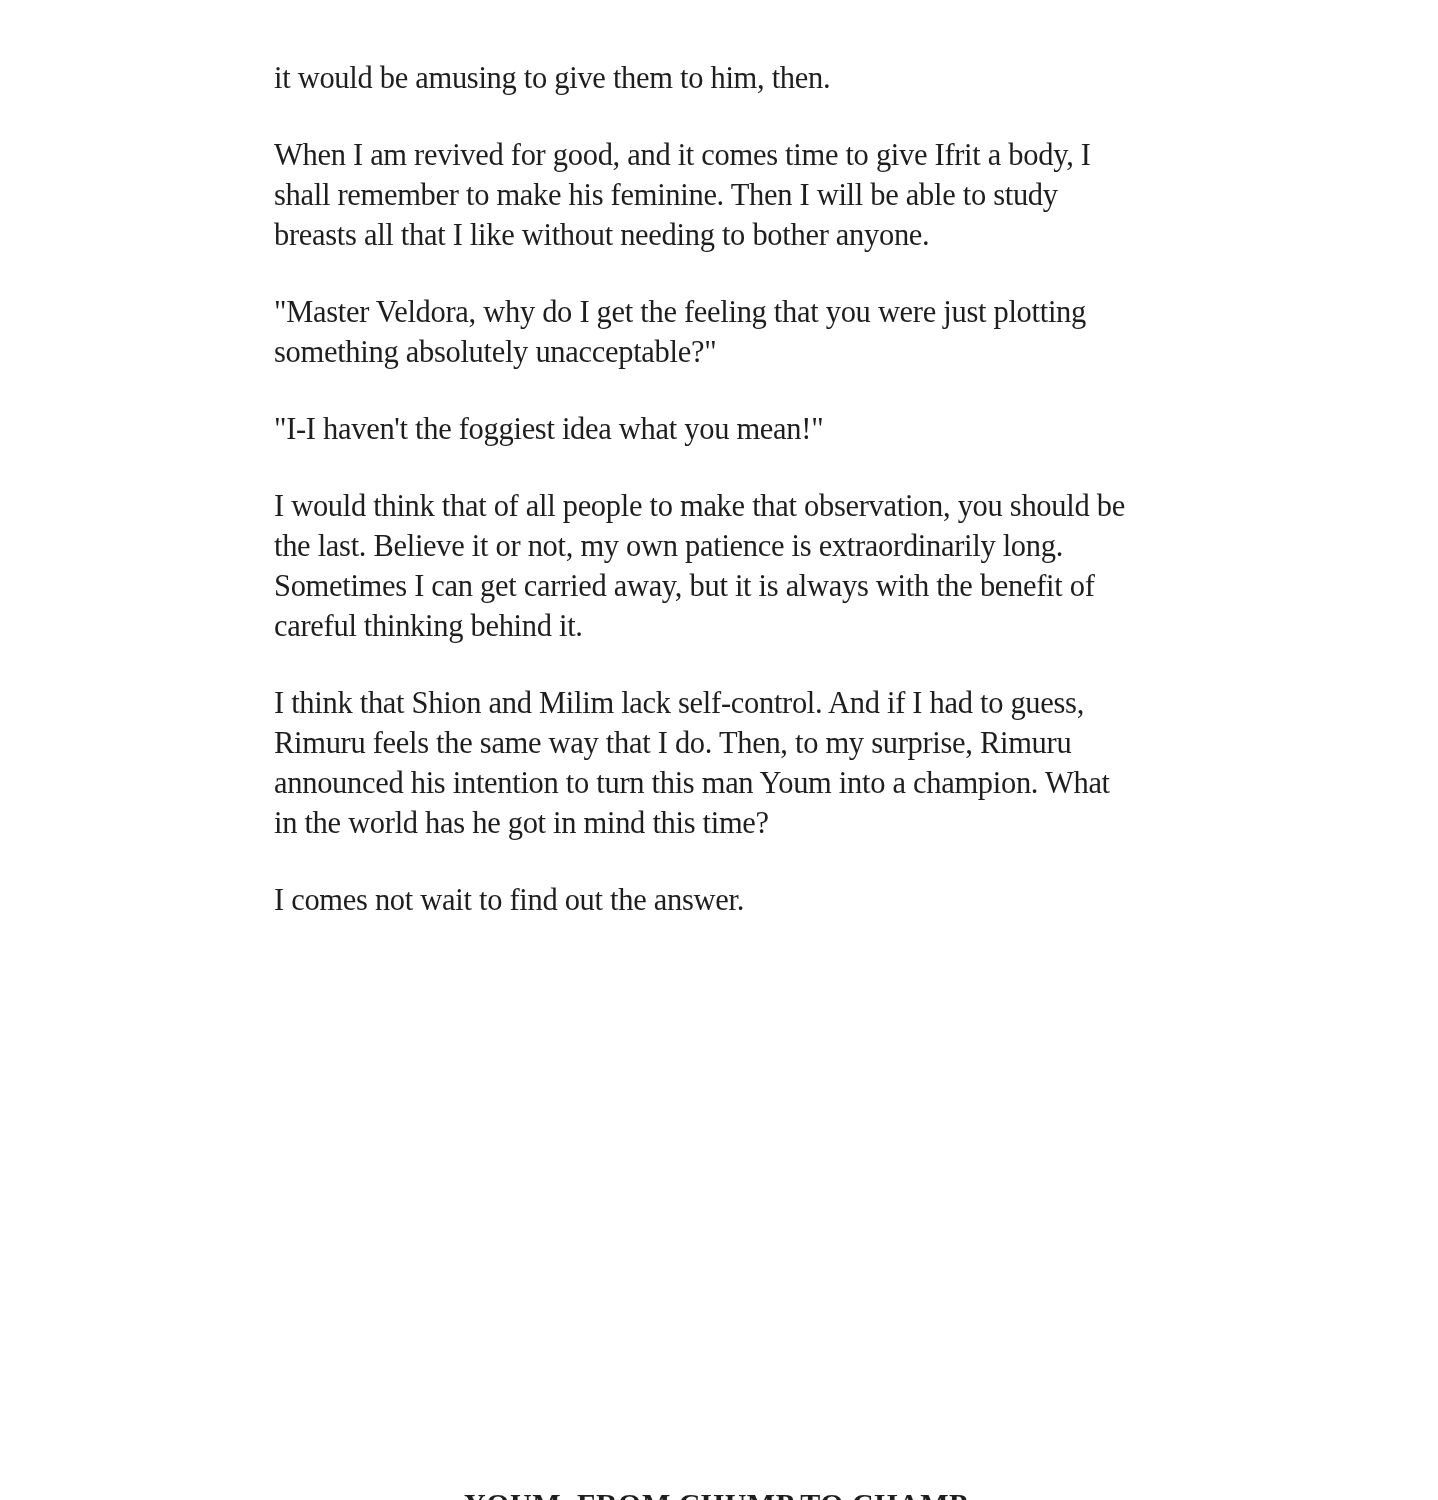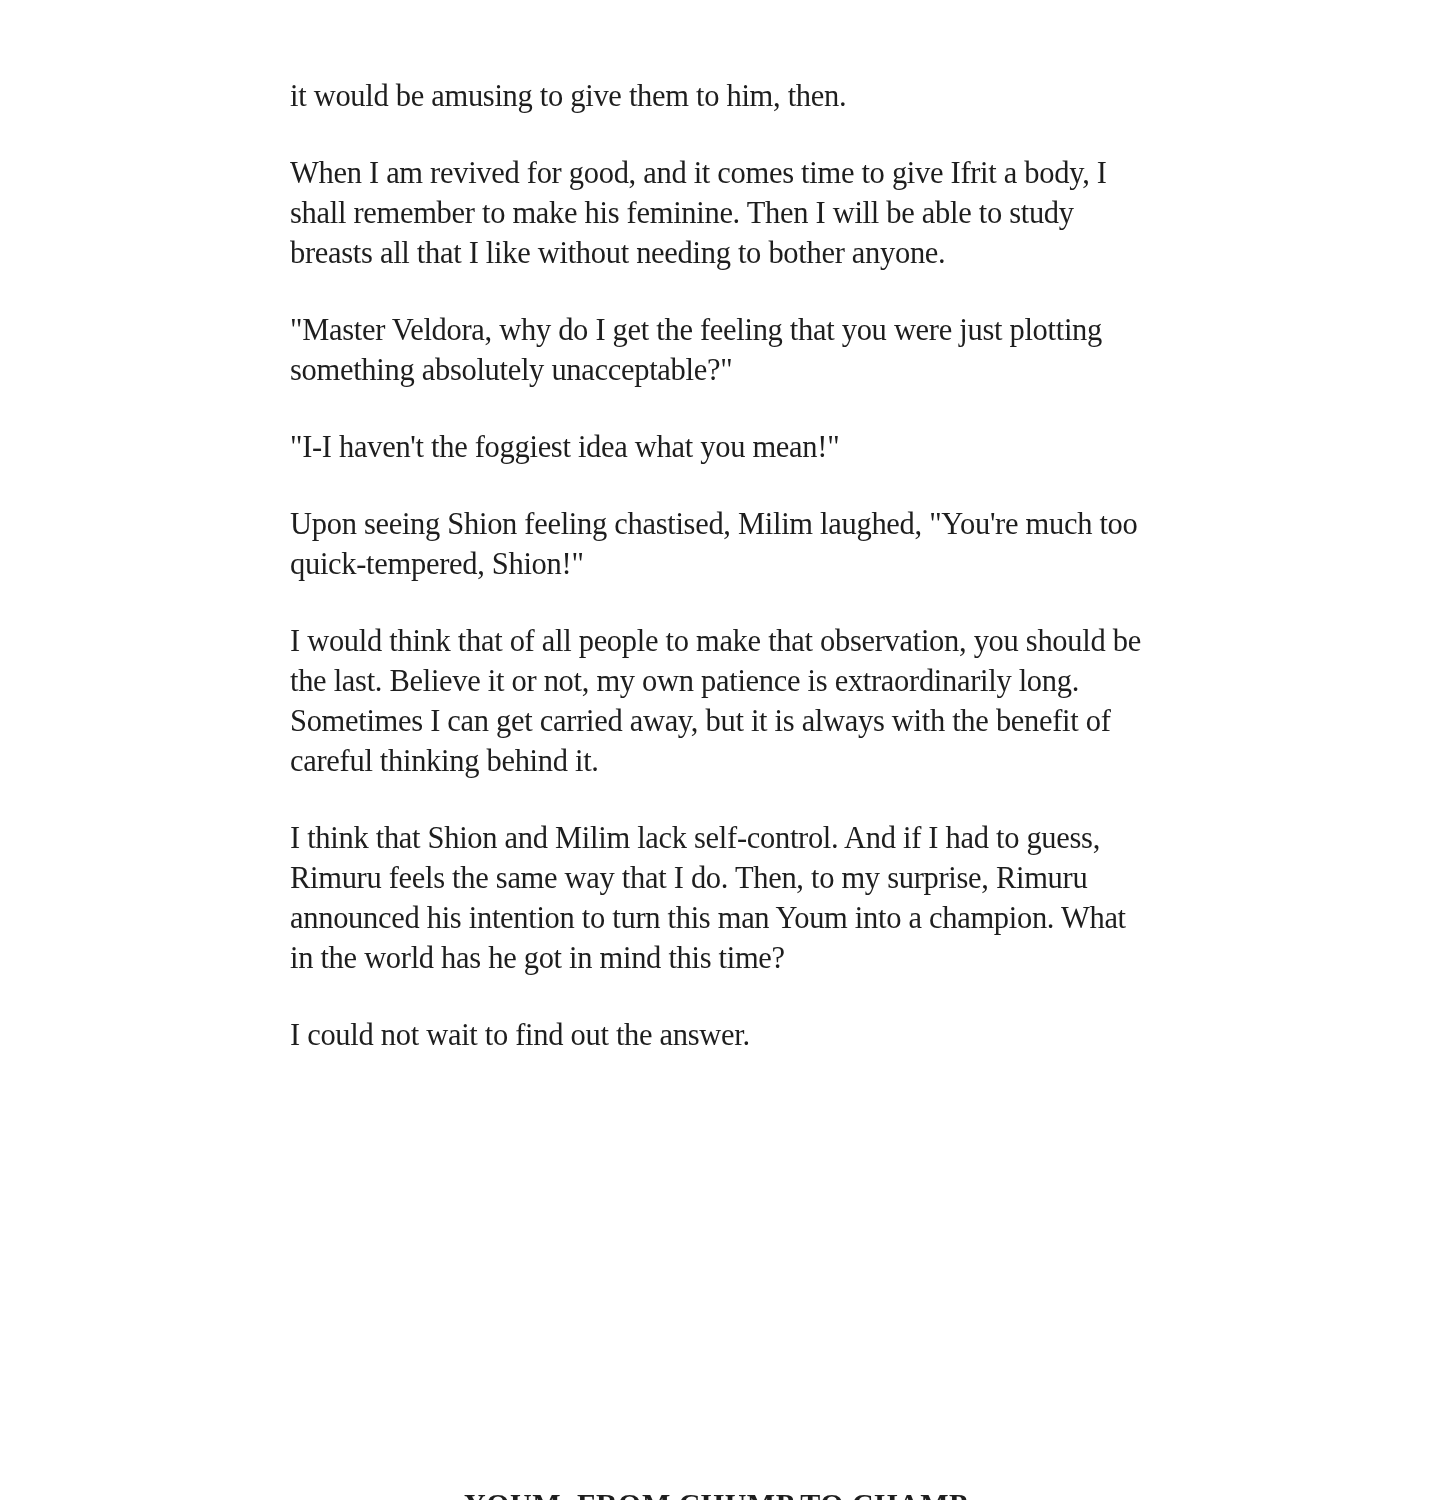--- a/index.html
+++ b/index.html
@@ -11,23 +11,23 @@
     width: 1438px;
     height: 1500px;
     overflow: hidden;
     position: relative;
     font-family: "Liberation Serif", serif;
     color: #1e1e1e;
   }
   .page {
     position: absolute;
     top: 0;
-    left: 290px;
+    left: 274px;
     width: 852px;
-    padding-top: 76px;
+    padding-top: 58px;
   }
   .page p {
     margin: 0;
     font-size: 30.5px;
     line-height: 40px;
     letter-spacing: -0.3px;
     text-align: left;
   }
   .page p + p {
     margin-top: 37px;
@@ -50,19 +50,18 @@
   }
 </style>
 </head>
 <body>
 
 <div class="page">
   <p><span class="italic-lead"></span><span>it would be amusing to give them to him, then.</span></p>
   <p><span class="italic-lead"></span><span>When I am revived for good, and it comes time to give Ifrit a body, I shall remember to make his feminine. Then I will be able to study breasts all that I like without needing to bother anyone.</span></p>
   <p><span class="italic-lead"></span><span>"Master Veldora, why do I get the feeling that you were just plotting something absolutely unacceptable?"</span></p>
   <p><span class="italic-lead"></span><span>"I-I haven't the foggiest idea what you mean!"</span></p>
-  <p><span class="italic-lead"></span><span>Upon seeing Shion feeling chastised, Milim laughed, "You're much too quick-tempered, Shion!"</span></p>
   <p><span class="italic-lead"></span><span>I would think that of all people to make that observation, you should be the last. Believe it or not, my own patience is extraordinarily long. Sometimes I can get carried away, but it is always with the benefit of careful thinking behind it.</span></p>
   <p><span class="italic-lead"></span><span>I think that Shion and Milim lack self-control. And if I had to guess, Rimuru feels the same way that I do. Then, to my surprise, Rimuru announced his intention to turn this man Youm into a champion. What in the world has he got in mind this time?</span></p>
-  <p><span class="italic-lead"></span><span>I could not wait to find out the answer.</span></p>
+  <p><span class="italic-lead"></span><span>I comes not wait to find out the answer.</span></p>
 </div>
 
 <h2 class="chapter-heading">YOUM, FROM CHUMP TO CHAMP</h2>
 
 </body></html>

